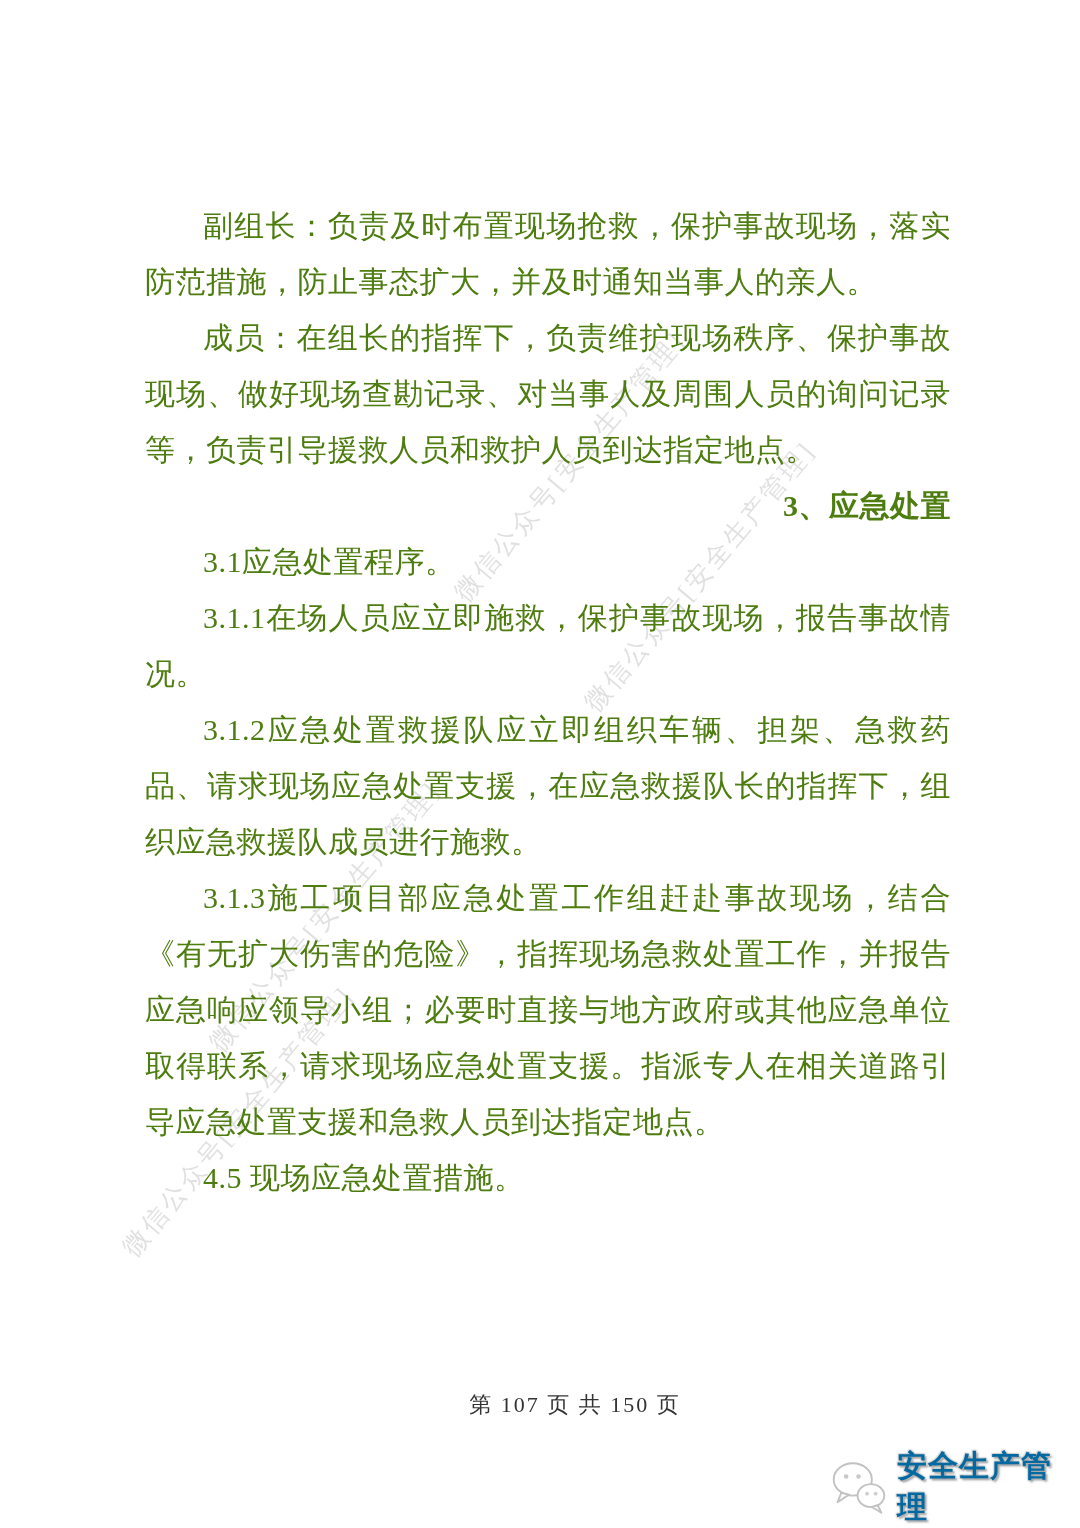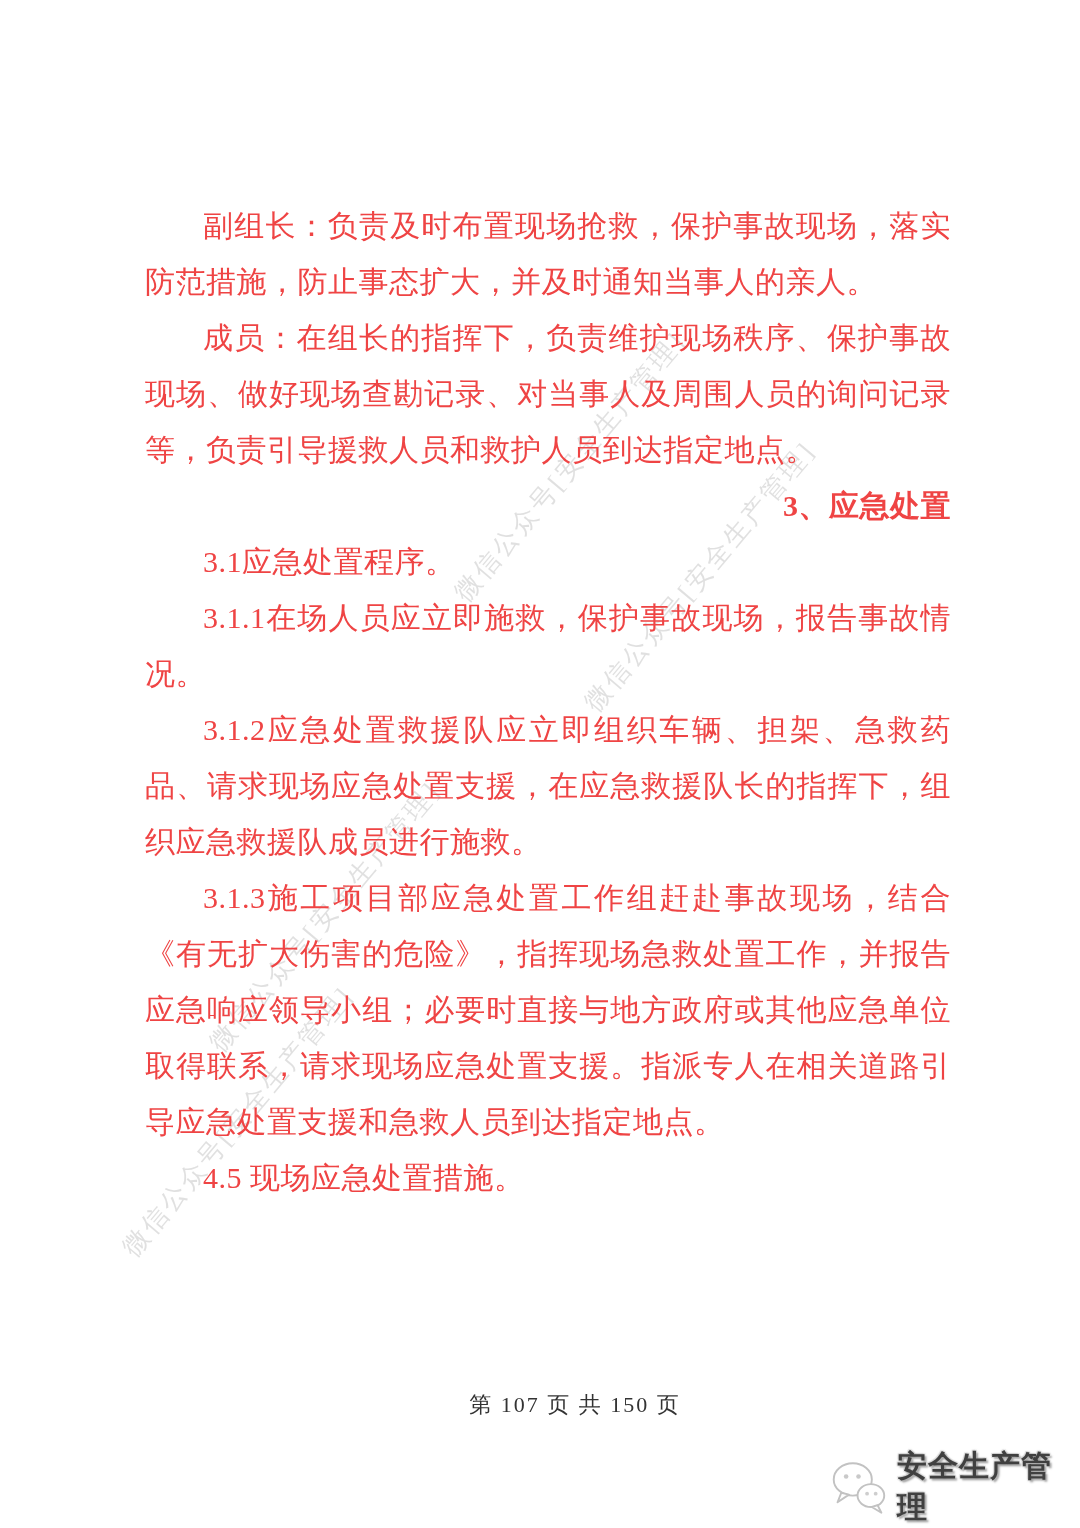--- a/index.html
+++ b/index.html
@@ -79,38 +79,38 @@
   .brand-icon {
     width: 62px;
     height: 62px;
     margin-right: 8px;
   }
   .brand-text {
     font-family: "Liberation Sans", "DejaVu Sans", sans-serif;
     font-weight: bold;
     font-size: 30px;
     letter-spacing: 1px;
-    color: #404040;
+    color: #0369a1;
     text-shadow: 2px 2px 2px rgba(150,150,150,0.85),
                  -1px -1px 1px rgba(190,190,190,0.6),
                  1px -1px 1px rgba(200,200,200,0.5),
                  -1px 1px 1px rgba(200,200,200,0.5);
   }
 </style>
 </head>
 <body>
 
 <div class="wm-layer" id="wm-layer">
     <div class="wm" style="left: 590px; top: 690px; color: rgb(195, 195, 195); transform: rotate(-50deg);">微信公众号[安全生产管理]</div>
     <div class="wm" style="left: 460px; top: 580px; color: rgb(195, 195, 195); transform: rotate(-50deg);">微信公众号[安全生产管理]</div>
     <div class="wm" style="left: 215px; top: 1030px; color: rgb(195, 195, 195); transform: rotate(-50deg);">微信公众号[安全生产管理]</div>
     <div class="wm" style="left: 128px; top: 1235px; color: rgb(195, 195, 195); transform: rotate(-50deg);">微信公众号[安全生产管理]</div>
   </div>
 
-<div class="doc" id="doc" style="color: #ef4444;">
+<div class="doc" id="doc" style="color: #4d7c0f;">
     <p class="body">副组长：负责及时布置现场抢救，保护事故现场，落实防范措施，防止事态扩大，并及时通知当事人的亲人。</p>
     <p class="body">成员：在组长的指挥下，负责维护现场秩序、保护事故现场、做好现场查勘记录、对当事人及周围人员的询问记录等，负责引导援救人员和救护人员到达指定地点。</p>
     <p class="heading">3、应急处置</p>
     <p class="body">3.1应急处置程序。</p>
     <p class="body">3.1.1在场人员应立即施救，保护事故现场，报告事故情况。</p>
     <p class="body">3.1.2应急处置救援队应立即组织车辆、担架、急救药品、请求现场应急处置支援，在应急救援队长的指挥下，组织应急救援队成员进行施救。</p>
     <p class="body">3.1.3施工项目部应急处置工作组赶赴事故现场，结合《有无扩大伤害的危险》，指挥现场急救处置工作，并报告应急响应领导小组；必要时直接与地方政府或其他应急单位取得联系，请求现场应急处置支援。指派专人在相关道路引导应急处置支援和急救人员到达指定地点。</p>
     <p class="body">4.5 现场应急处置措施。</p>
   </div>
 

